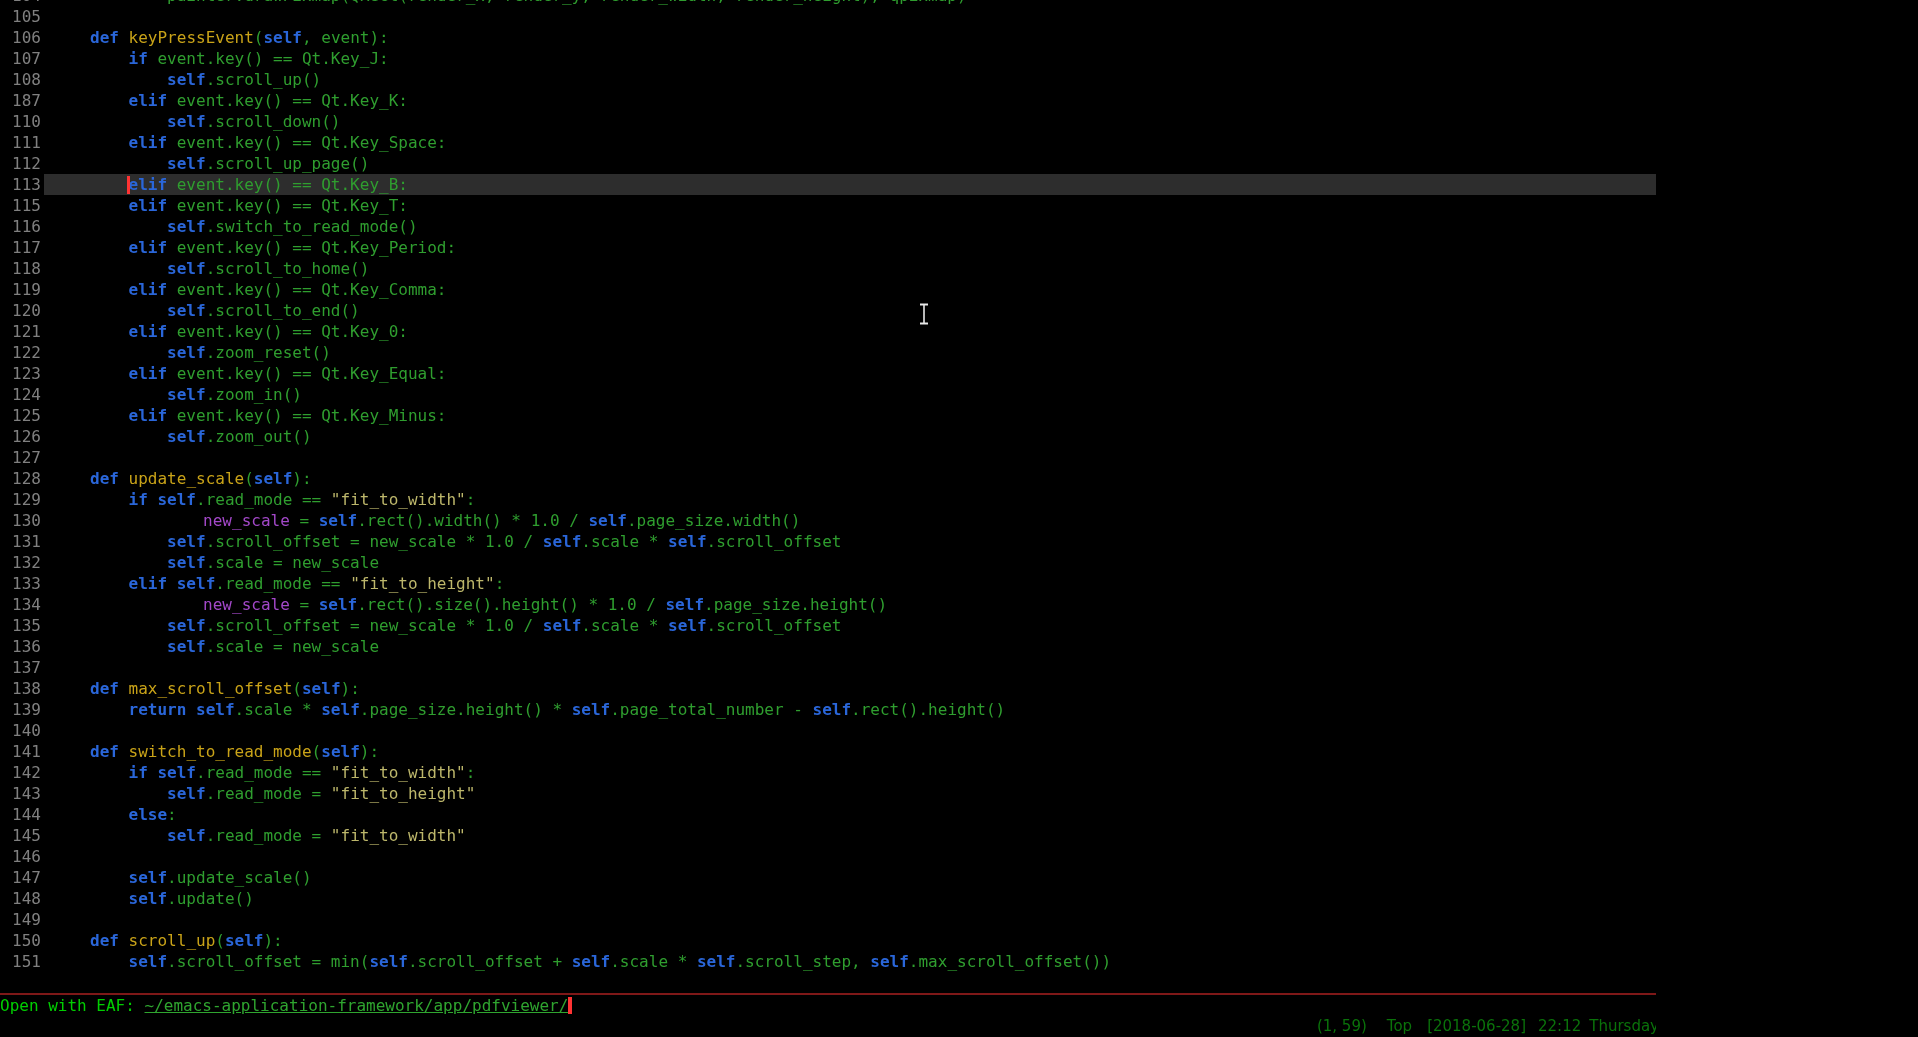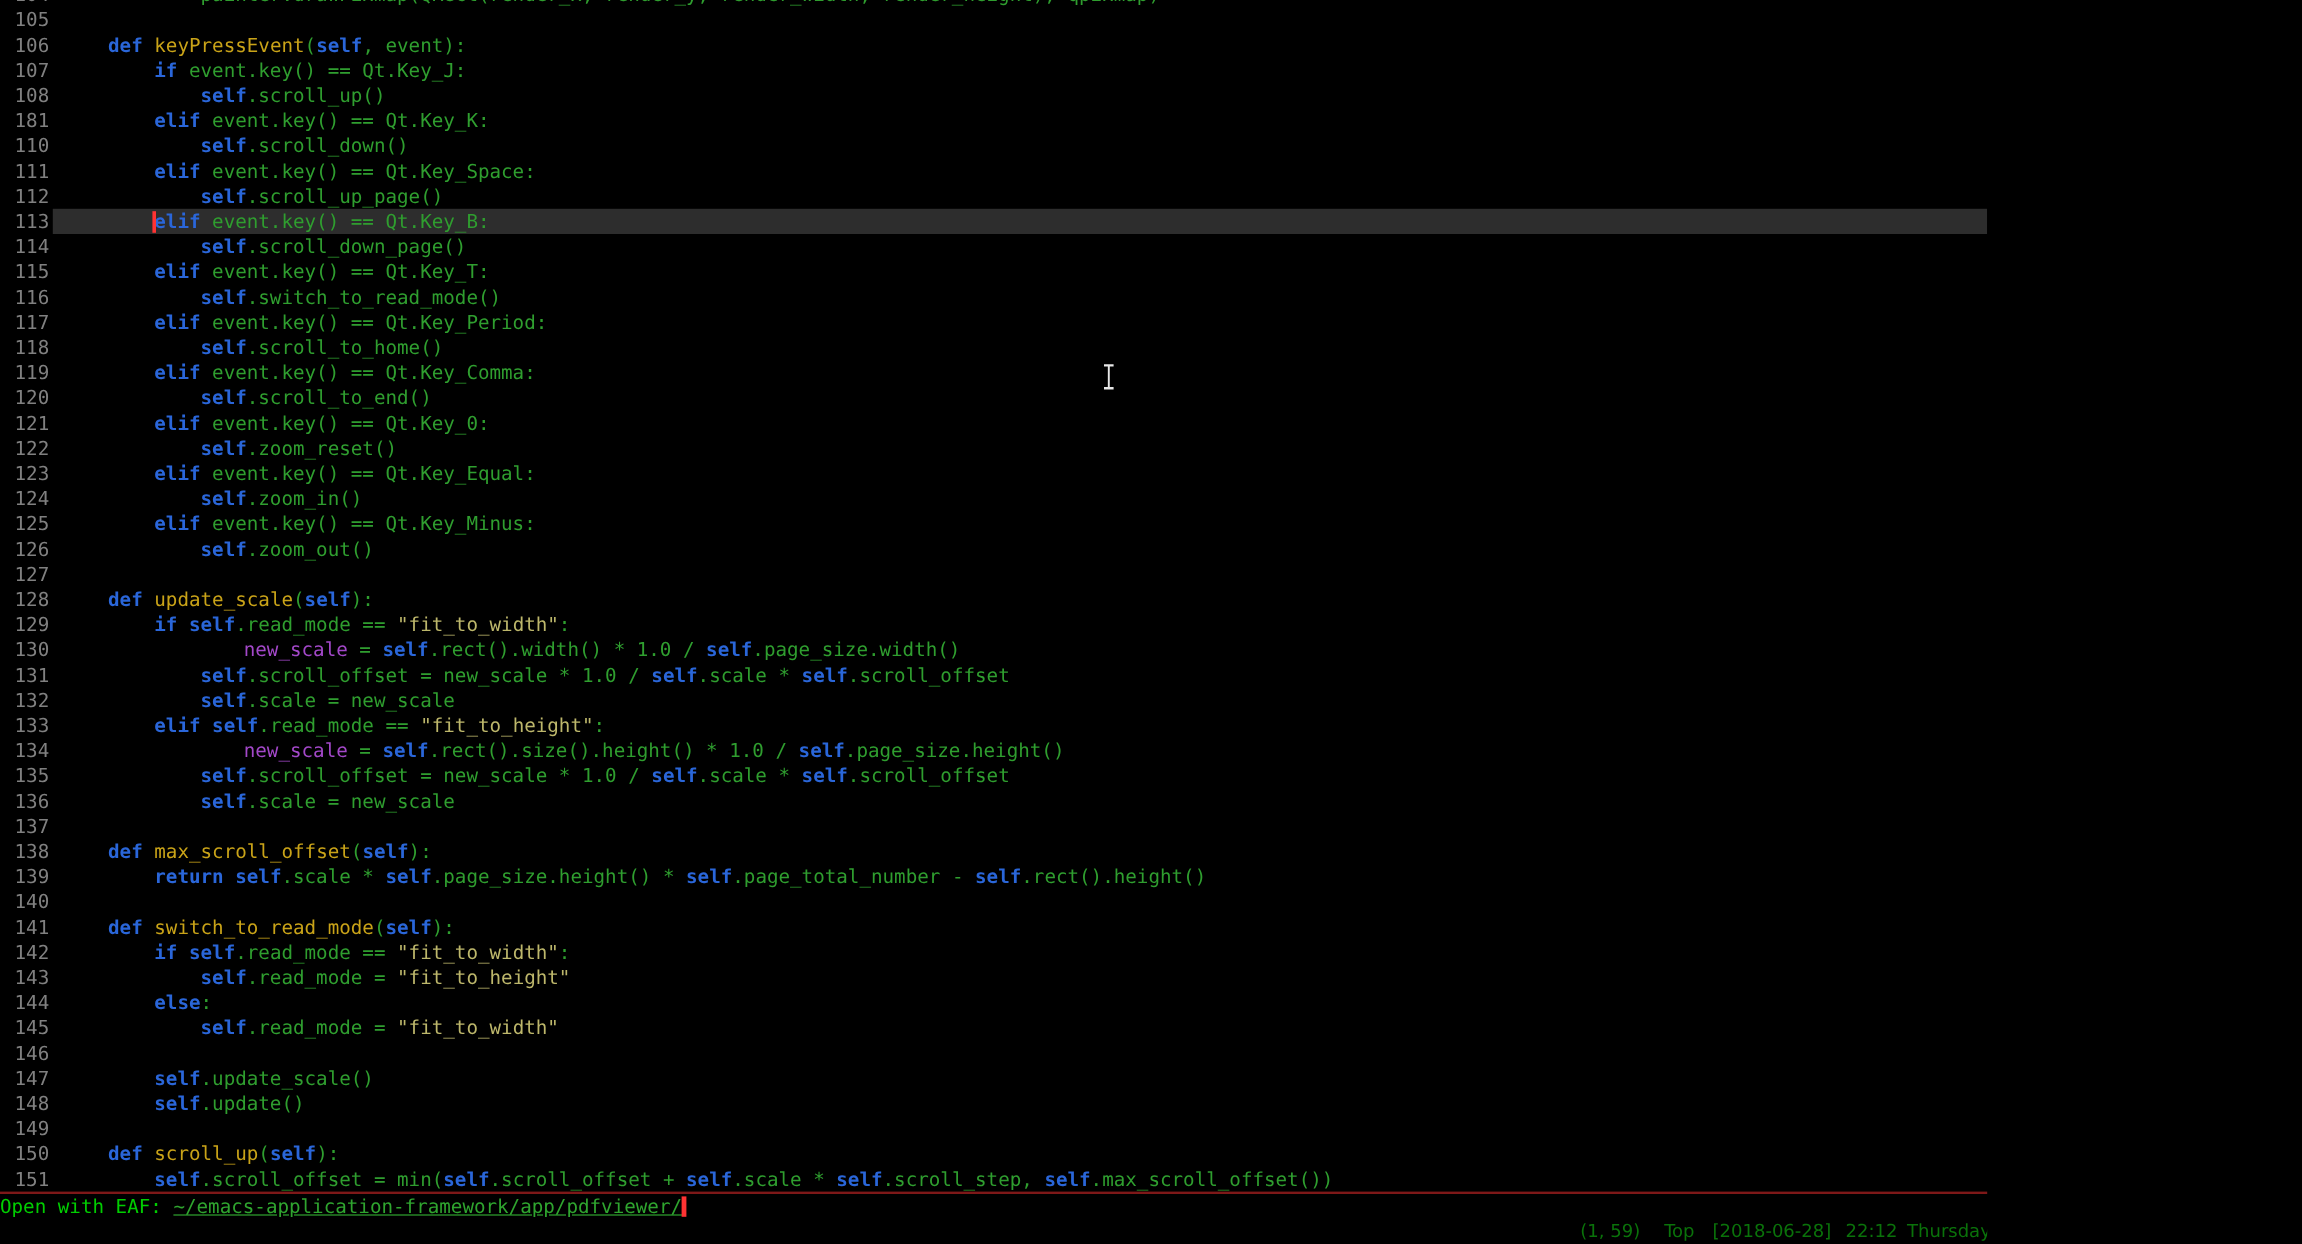--- a/index.html
+++ b/index.html
@@ -105,26 +105,25 @@
 <body>
 
 <div id="screen">
 
   <div id="code-buffer">
       <div class="line"><span class="ln">104</span><span class="code"><span class="tk-d">            painter.drawPixmap(QRect(render_x, render_y, render_width, render_height), qpixmap)</span></span></div>
       <div class="line"><span class="ln">105</span><span class="code"></span></div>
       <div class="line"><span class="ln">106</span><span class="code"><span class="tk-d">    </span><span class="tk-k">def</span><span class="tk-d"> </span><span class="tk-f">keyPressEvent</span><span class="tk-d">(</span><span class="tk-k">self</span><span class="tk-d">, event):</span></span></div>
       <div class="line"><span class="ln">107</span><span class="code"><span class="tk-d">        </span><span class="tk-k">if</span><span class="tk-d"> event.key() == Qt.Key_J:</span></span></div>
       <div class="line"><span class="ln">108</span><span class="code"><span class="tk-d">            </span><span class="tk-k">self</span><span class="tk-d">.scroll_up()</span></span></div>
-      <div class="line"><span class="ln">181</span><span class="code"><span class="tk-d">        </span><span class="tk-k">elif</span><span class="tk-d"> event.key() == Qt.Key_K:</span></span></div>
+      <div class="line"><span class="ln">187</span><span class="code"><span class="tk-d">        </span><span class="tk-k">elif</span><span class="tk-d"> event.key() == Qt.Key_K:</span></span></div>
       <div class="line"><span class="ln">110</span><span class="code"><span class="tk-d">            </span><span class="tk-k">self</span><span class="tk-d">.scroll_down()</span></span></div>
       <div class="line"><span class="ln">111</span><span class="code"><span class="tk-d">        </span><span class="tk-k">elif</span><span class="tk-d"> event.key() == Qt.Key_Space:</span></span></div>
       <div class="line"><span class="ln">112</span><span class="code"><span class="tk-d">            </span><span class="tk-k">self</span><span class="tk-d">.scroll_up_page()</span></span></div>
       <div class="line hl"><span class="ln">113</span><span class="code"><span class="tk-d">        </span><span class="tk-k">elif</span><span class="tk-d"> event.key() == Qt.Key_B:</span></span><span class="cursor-bar"></span></div>
-      <div class="line"><span class="ln">114</span><span class="code"><span class="tk-d">            </span><span class="tk-k">self</span><span class="tk-d">.scroll_down_page()</span></span></div>
       <div class="line"><span class="ln">115</span><span class="code"><span class="tk-d">        </span><span class="tk-k">elif</span><span class="tk-d"> event.key() == Qt.Key_T:</span></span></div>
       <div class="line"><span class="ln">116</span><span class="code"><span class="tk-d">            </span><span class="tk-k">self</span><span class="tk-d">.switch_to_read_mode()</span></span></div>
       <div class="line"><span class="ln">117</span><span class="code"><span class="tk-d">        </span><span class="tk-k">elif</span><span class="tk-d"> event.key() == Qt.Key_Period:</span></span></div>
       <div class="line"><span class="ln">118</span><span class="code"><span class="tk-d">            </span><span class="tk-k">self</span><span class="tk-d">.scroll_to_home()</span></span></div>
       <div class="line"><span class="ln">119</span><span class="code"><span class="tk-d">        </span><span class="tk-k">elif</span><span class="tk-d"> event.key() == Qt.Key_Comma:</span></span></div>
       <div class="line"><span class="ln">120</span><span class="code"><span class="tk-d">            </span><span class="tk-k">self</span><span class="tk-d">.scroll_to_end()</span></span></div>
       <div class="line"><span class="ln">121</span><span class="code"><span class="tk-d">        </span><span class="tk-k">elif</span><span class="tk-d"> event.key() == Qt.Key_0:</span></span></div>
       <div class="line"><span class="ln">122</span><span class="code"><span class="tk-d">            </span><span class="tk-k">self</span><span class="tk-d">.zoom_reset()</span></span></div>
       <div class="line"><span class="ln">123</span><span class="code"><span class="tk-d">        </span><span class="tk-k">elif</span><span class="tk-d"> event.key() == Qt.Key_Equal:</span></span></div>
       <div class="line"><span class="ln">124</span><span class="code"><span class="tk-d">            </span><span class="tk-k">self</span><span class="tk-d">.zoom_in()</span></span></div>

